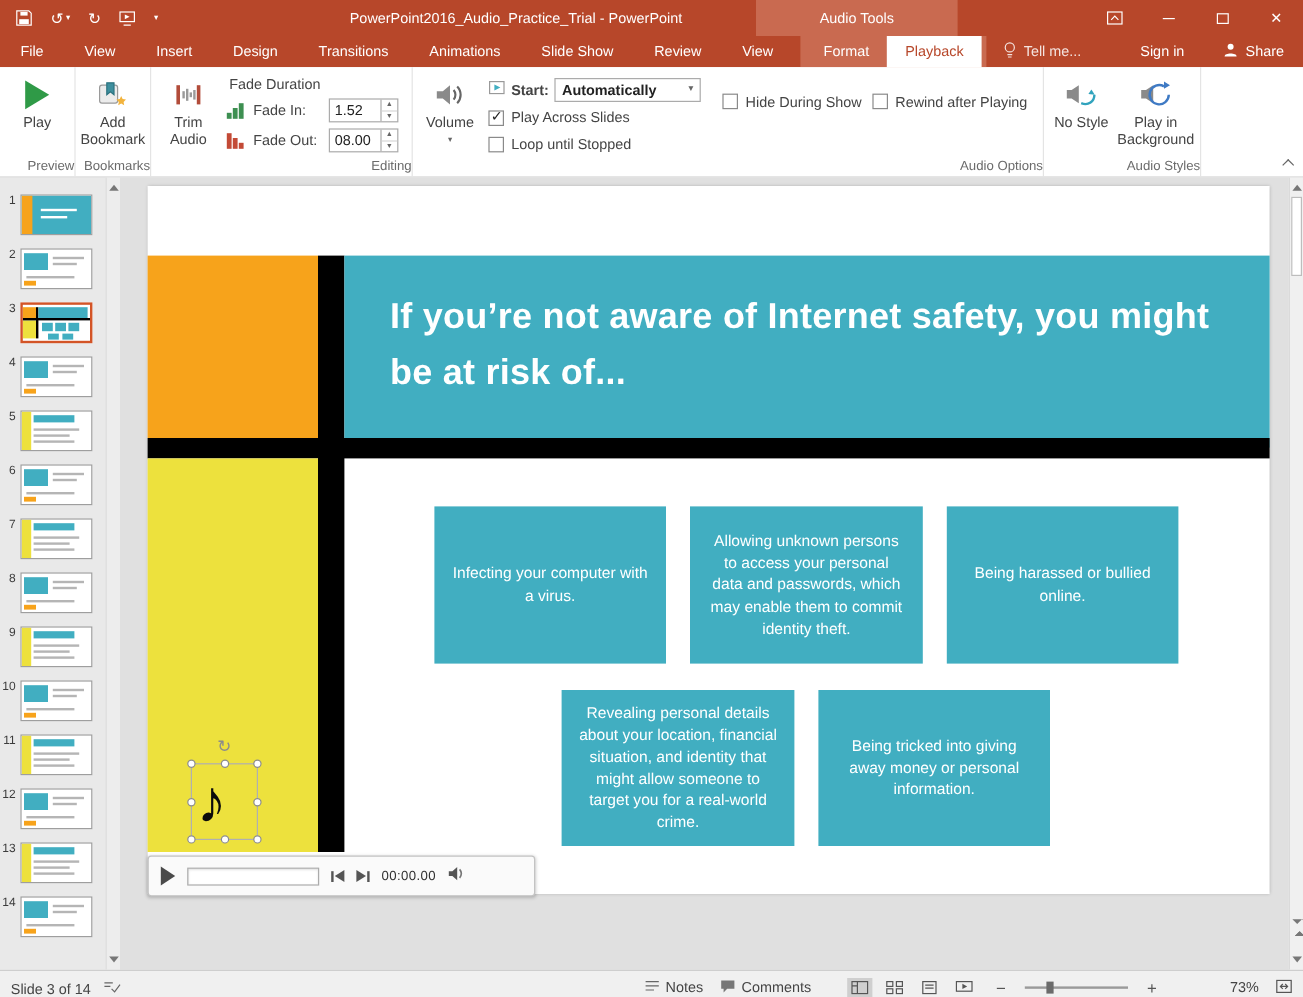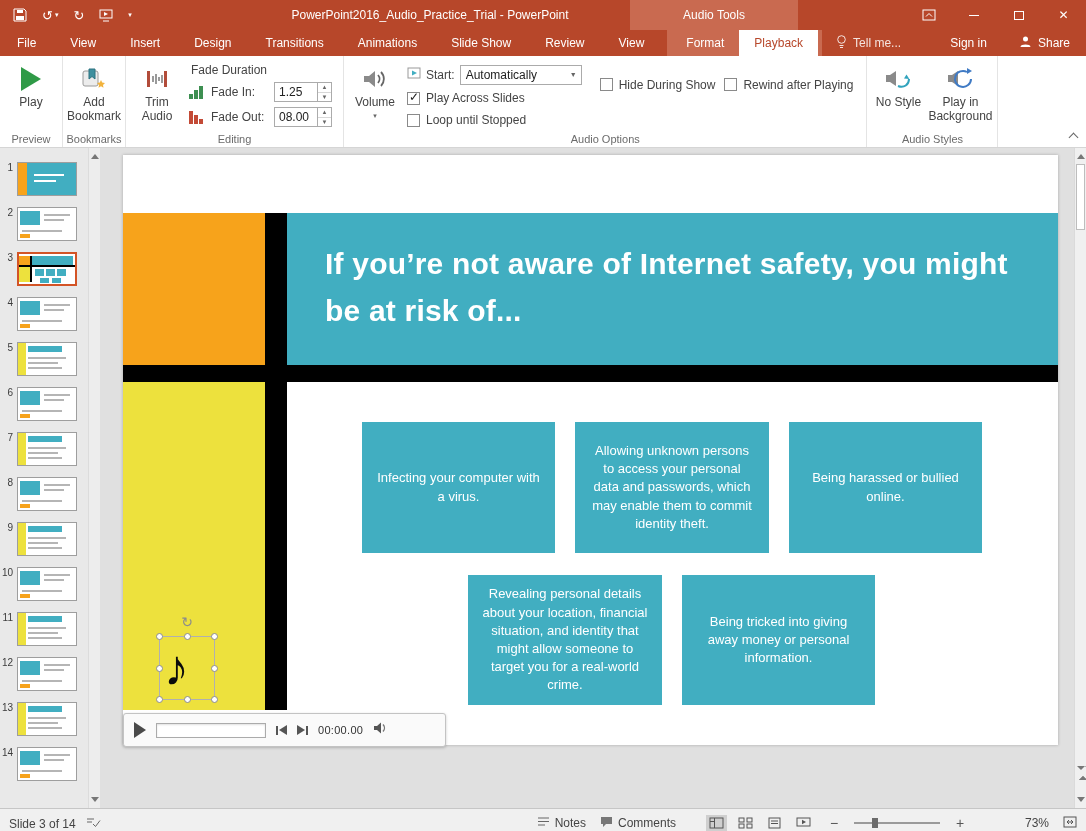--- a/index.html
+++ b/index.html
@@ -25,21 +25,21 @@
   .ctx-tabs { display:flex; background:#C96A50; padding:0 4px; margin-left:6px; }
   .ctx-tabs .tab { padding:0 15px; }
   .tab.active { background:#fff; color:#B7472A; }
   .tellme { display:flex; align-items:center; gap:6px; padding:0 14px; color:rgba(255,255,255,.85); }
   .signin { margin-left:auto; display:flex; align-items:center; padding:0 16px; }
   .share { display:flex; align-items:center; gap:6px; padding:0 16px; }
 
   
   .ribbon { height:92px; background:#fff; border-bottom:1px solid #D5D5D5; display:flex; position:relative; font-size:12px; color:#444; }
   .rgroup { position:relative; display:flex; padding:3px 3px 16px; border-right:1px solid #E4E4E4; }
-  .rgroup-label { position:absolute; bottom:2px; left:0; right:0; text-align:center; font-size:11px; color:#6b6b6b; }
+  .rgroup-label { position:absolute; bottom:2px; left:0; right:0; text-align:right; font-size:11px; color:#6b6b6b; }
   .bigbtn { width:56px; display:flex; flex-direction:column; align-items:center; padding-top:3px; }
   .bigbtn .bicon { height:34px; display:flex; align-items:center; justify-content:center; }
   .bigbtn .blabel { font-size:12px; line-height:1.15; text-align:center; color:#444; }
   .bigbtn .ddcaret { font-size:7px; color:#666; margin-top:2px; }
   .bigbtn.disabled .blabel { color:#A5A5A5; }
   .bigbtn.disabled svg { opacity:.45; }
   .play-tri { width:0; height:0; border-left:20px solid #2F9A47; border-top:12px solid transparent; border-bottom:12px solid transparent; }
   .wide { width:68px; }
 
   .fade-col { display:flex; flex-direction:column; padding:2px 8px 0 4px; }
@@ -50,21 +50,21 @@
   .fade-in i:nth-child(1){height:5px;background:#3D8F51;} .fade-in i:nth-child(2){height:9px;background:#3D8F51;} .fade-in i:nth-child(3){height:13px;background:#3D8F51;}
   .fade-out i:nth-child(1){height:13px;background:#C34A36;} .fade-out i:nth-child(2){height:9px;background:#C34A36;} .fade-out i:nth-child(3){height:5px;background:#C34A36;}
   .fade-label { width:58px; }
   .spin { display:flex; border:1px solid #ABABAB; height:20px; background:#fff; }
   .spin-val { width:42px; display:flex; align-items:center; padding:0 4px; font-size:12px; color:#222; }
   .spin-arrows { width:14px; border-left:1px solid #ABABAB; display:flex; flex-direction:column; }
   .spin-arrows span { flex:1; display:flex; align-items:center; justify-content:center; font-size:6px; color:#666; }
   .spin-arrows span:first-child { border-bottom:1px solid #D8D8D8; }
 
   .ao-col { display:flex; flex-direction:column; padding:5px 6px 0 4px; }
-  .start-row { display:flex; align-items:center; gap:5px; height:22px; margin-bottom:2px; }
+  .start-row { display:flex; align-items:center; gap:5px; height:22px; margin-bottom:2px;font-weight:bold; }
   .dropdown { display:flex; align-items:center; border:1px solid #ABABAB; height:20px; width:122px; background:#fff; }
   .dd-text { flex:1; padding:0 5px; font-size:12px; color:#222; white-space:nowrap; }
   .dd-btn { width:15px; text-align:center; font-size:7px; color:#666; }
   .chk-row { display:flex; align-items:center; gap:6px; height:23px; }
   .chkbox { width:13px; height:13px; border:1px solid #8A8A8A; background:#fff; position:relative; flex:none; }
   .chkbox.checked::after { content:"✓"; position:absolute; top:-3px; left:1px; font-size:12px; color:#222; }
   .ao-col2 { display:flex; flex-direction:row; padding:14px 10px 0 12px; gap:9px; }
   .collapse-chevron { position:absolute; right:9px; bottom:6px; width:7px; height:7px; border:solid #666; border-width:0 1.5px 1.5px 0; transform:rotate(-135deg); }
 
   
@@ -262,21 +262,21 @@
       <div class="fade-col">
         <div class="fade-title">Fade Duration</div>
         <div class="fade-row">
           <span class="fade-ico fade-in">
               <i></i>
               <i></i>
               <i></i>
             </span>
           <span class="fade-label">Fade In:</span>
           <span class="spin">
-            <span class="spin-val">1.25</span>
+            <span class="spin-val">1.52</span>
             <span class="spin-arrows">
                 <span>▲</span>
                 <span>▼</span>
               </span>
           </span>
         </div>
         <div class="fade-row">
           <span class="fade-ico fade-out">
               <i></i>
               <i></i>

